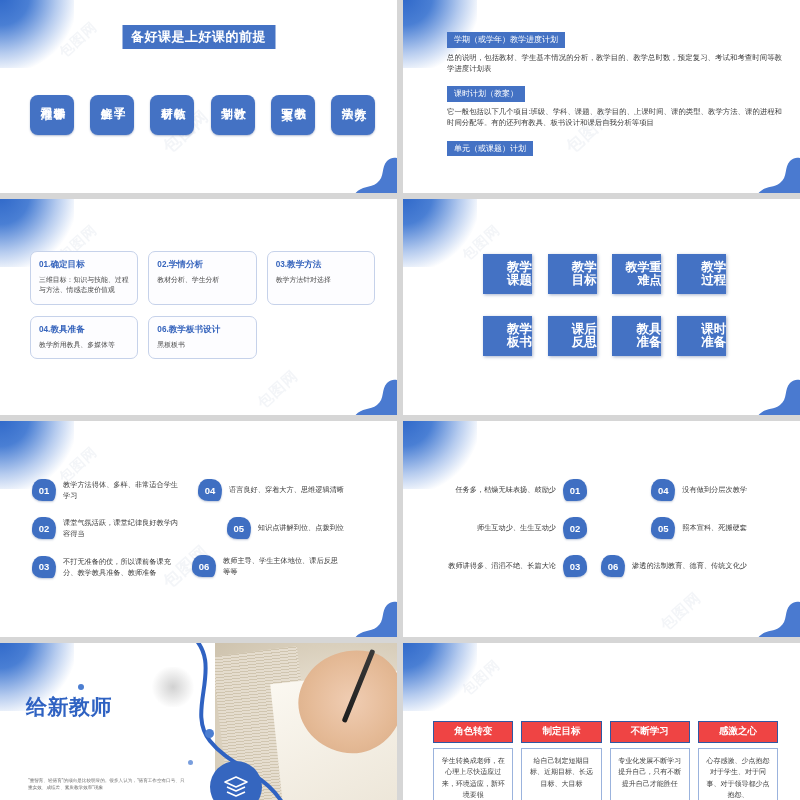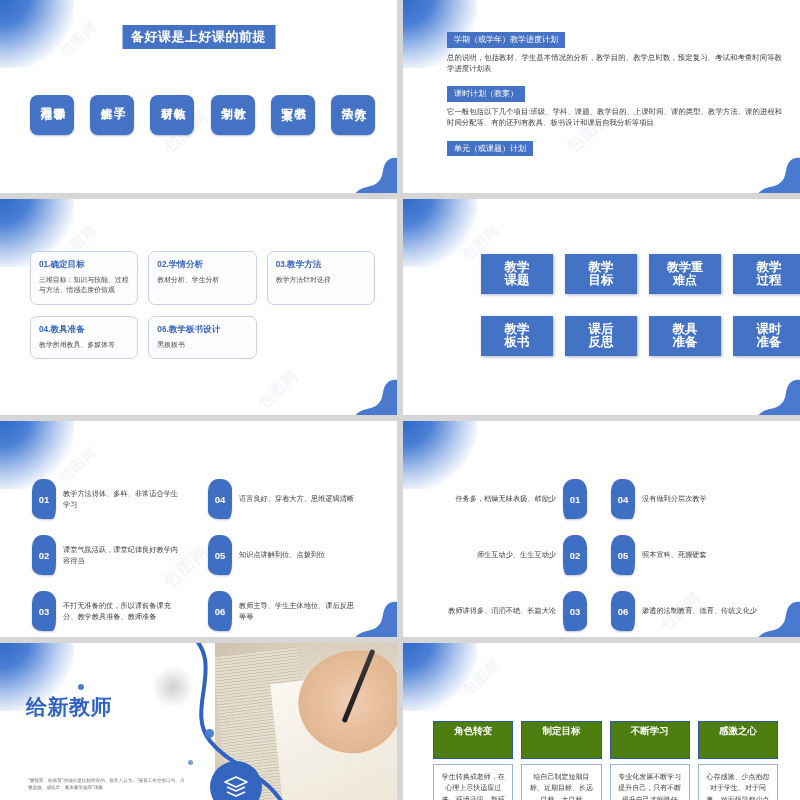--- a/index.html
+++ b/index.html
@@ -114,41 +114,41 @@
   .ncard .d { color: #4a4a4a; font-size: 6.9px; line-height: 1.5; }
 
   
   .s4 .boxes {
     position: absolute; left: 78px; right: 72px; top: 55px;
     display: grid; grid-template-columns: repeat(4, 1fr);
     gap: 22px 12px; justify-items: center;
   }
   .sqbox {
     background: #4472c4; color: #fff;
-    width: 72px; height: 40px;
-    display: flex; flex-direction: column; align-items: center; justify-content: center;
+    width: 49px; height: 40px;
+    display: flex; flex-direction: column; align-items: flex-end; justify-content: center;
     font-size: 12.5px; font-weight: 800; line-height: 1.08;
     box-shadow: 1px 1px 3px rgba(40,70,130,.4);
     text-align: center;
   }
   .sqbox.small { font-size: 12px; }
 
   
   .numlist {
     position: absolute; top: 58px;
     display: flex; flex-direction: column; gap: 16px;
     width: 152px;
   }
   .numlist.left  { left: 32px; }
-  .numlist.right { left: 208px; }
+  .numlist.right { left: 192px; align-items: flex-end; }
   .nrow { display: flex; align-items: center; gap: 7px; }
   .nrow.rtl { flex-direction: row-reverse; text-align: right; }
   .badge {
     flex: 0 0 auto;
-    width: 24px; height: 40px;
+    width: 24px; height: 22px;
     color: #fff; font-size: 9.5px; font-weight: 800;
     display: flex; align-items: center; justify-content: center;
     background: #3f6fc2;
     border-radius: 10px 11px 4px 11px / 12px 11px 12px 8px;
     box-shadow: 0 1px 2px rgba(40,70,130,.3);
   }
   .badge.flip { border-radius: 11px 10px 11px 4px / 11px 12px 8px 12px; }
   .ntext { color: #3b3b3b; font-size: 7.2px; line-height: 1.55; }
 
   
@@ -211,24 +211,24 @@
     display: flex; align-items: center; justify-content: center;
   }
   .s7 .emblem svg { display:block; }
 
   
   .s8 .cols {
     position: absolute; left: 30px; right: 22px; top: 78px;
     display: grid; grid-template-columns: repeat(4, 1fr); gap: 8px;
   }
   .col .chead {
-    background: #4d7c0f; color: #fff;
+    background: #ef4444; color: #fff;
     border: 1px solid #2f58a3;
     font-size: 9.5px; font-weight: 800;
-    text-align: center; padding: 3px 0 20px;
+    text-align: center; padding: 3px 0 4px;
     margin-bottom: 5px;
   }
   .col .cbody {
     border: 1px solid #9bb3dd; background: #fff;
     color: #3d3d3d; font-size: 7px; line-height: 1.62;
     text-align: center; padding: 6px 5px; min-height: 74px;
   }
 </style>
 </head>
 <body>

